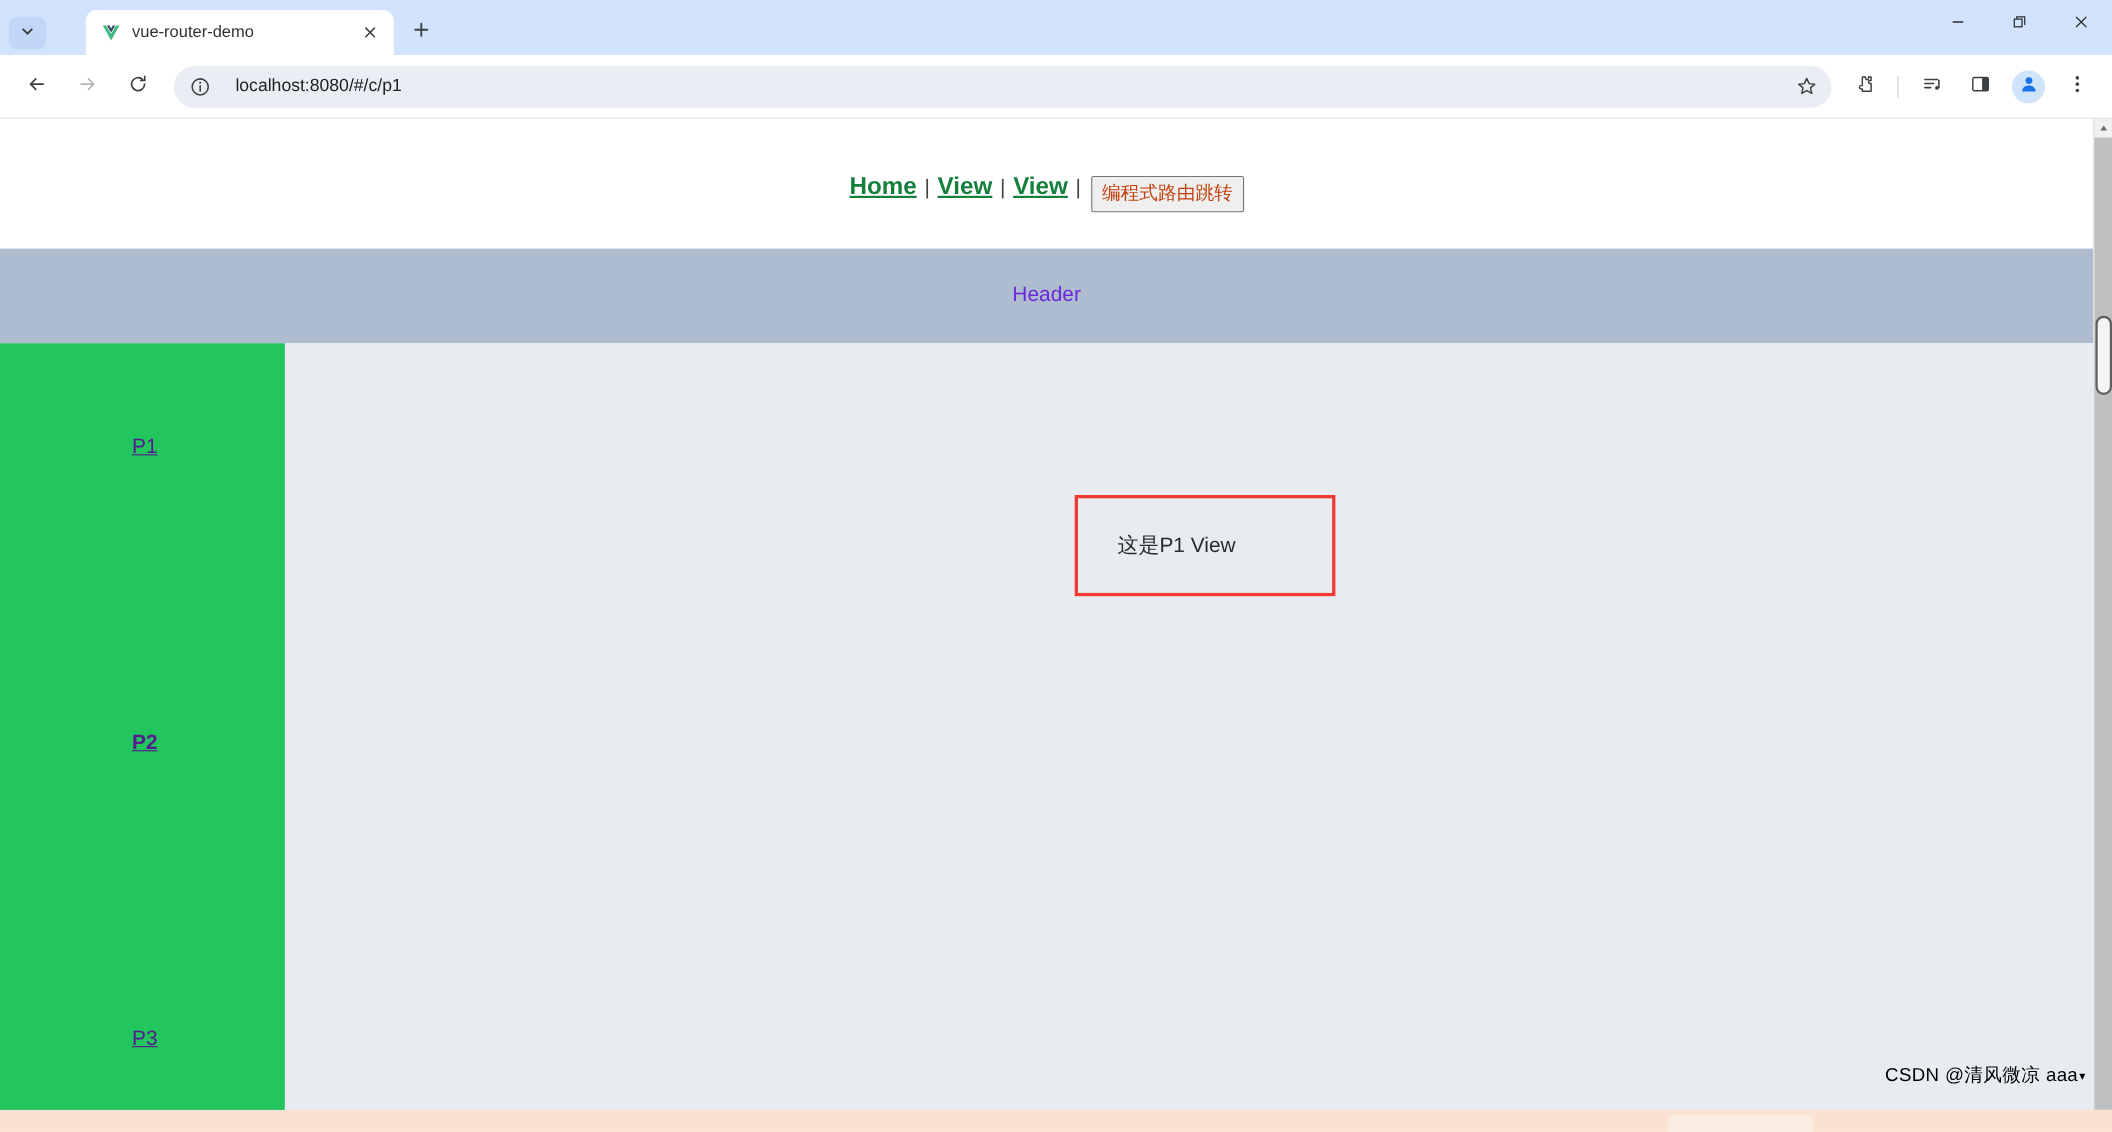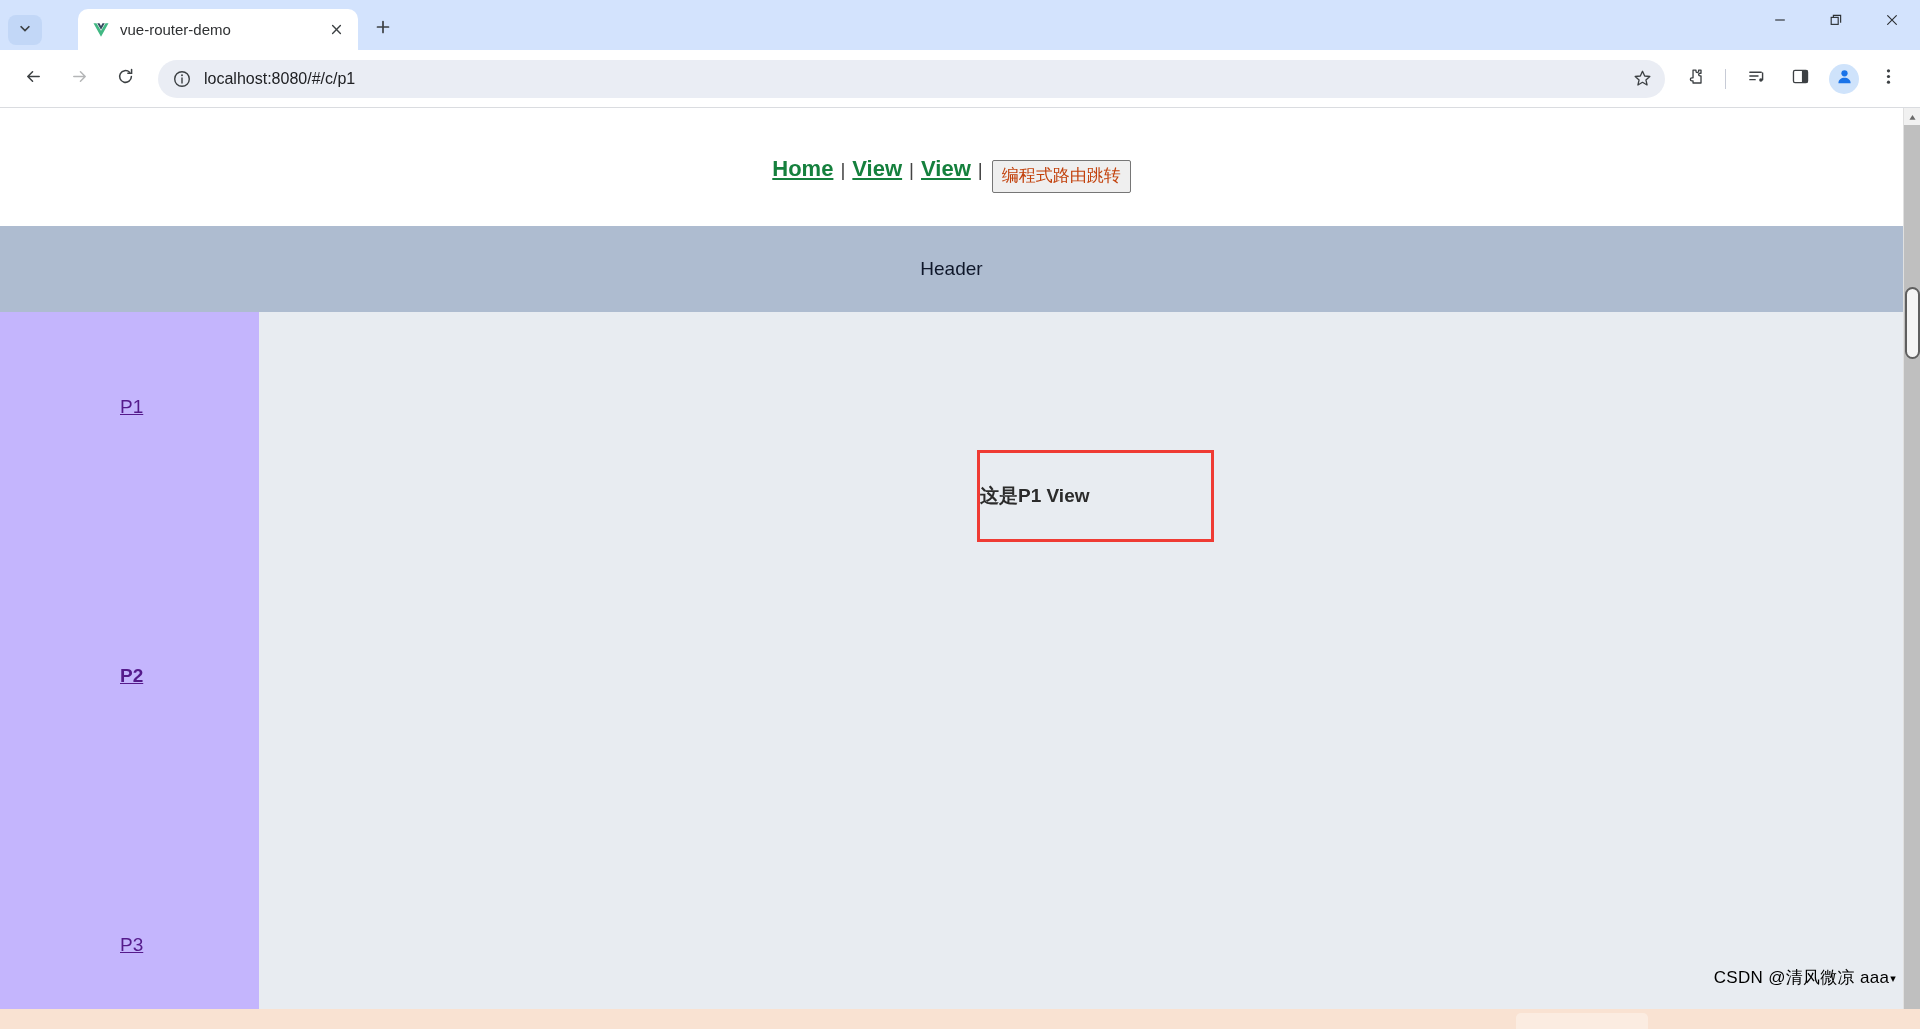--- a/index.html
+++ b/index.html
@@ -94,20 +94,21 @@
 
   .omnibox {
     flex: 1 1 auto;
     height: 38px;
     background: #eaedf4;
     border-radius: 19px;
     display: flex; align-items: center;
     margin: 0 8px 0 10px;
     padding: 0 6px 0 14px;
     cursor: text;
+    gap: 10px;
   }
   .omni-info { width: 20px; height: 20px; flex: 0 0 20px; margin-right: 12px; }
   .omni-url {
     flex: 1 1 auto;
     font-size: 16px;
     color: #202124;
     white-space: nowrap; overflow: hidden;
   }
   .omni-star {
     width: 34px; height: 34px; flex: 0 0 34px;
@@ -184,26 +185,26 @@
   
   .layout {
     margin-top: 33px;
     width: 1903px;
   }
   .hdr {
     height: 86px;
     background: #aebcd0;
     display: flex; align-items: center; justify-content: center;
     font-size: 19px;
-    color: #0f172a;
+    color: #6d28d9;
   }
   .body-row { display: flex; height: 715px; }
   .side {
     width: 259px;
-    background: #c4b5fd;
+    background: #22c55e;
     flex: 0 0 259px;
     display: flex;
     flex-direction: column;
     padding-top: 85px;
   }
   .side a {
     display: block;
     font-size: 19px;
     color: #551a8b;
     text-decoration: underline;
@@ -226,21 +227,21 @@
     width: 237px;
     height: 92px;
     border: 3px solid #ef3b34;
     background: transparent;
     display: flex;
     align-items: center;
   }
   .detail-text {
     font-size: 19px;
     color: #2b2b2b;
-    font-weight: bold;
+    padding-left: 36px;
   }
 
   
   .vscroll {
     position: absolute;
     right: 0; top: 0;
     width: 17px; height: 901px;
     background: #f1f1f1;
     border-left: 1px solid #e0e0e0;
   }

